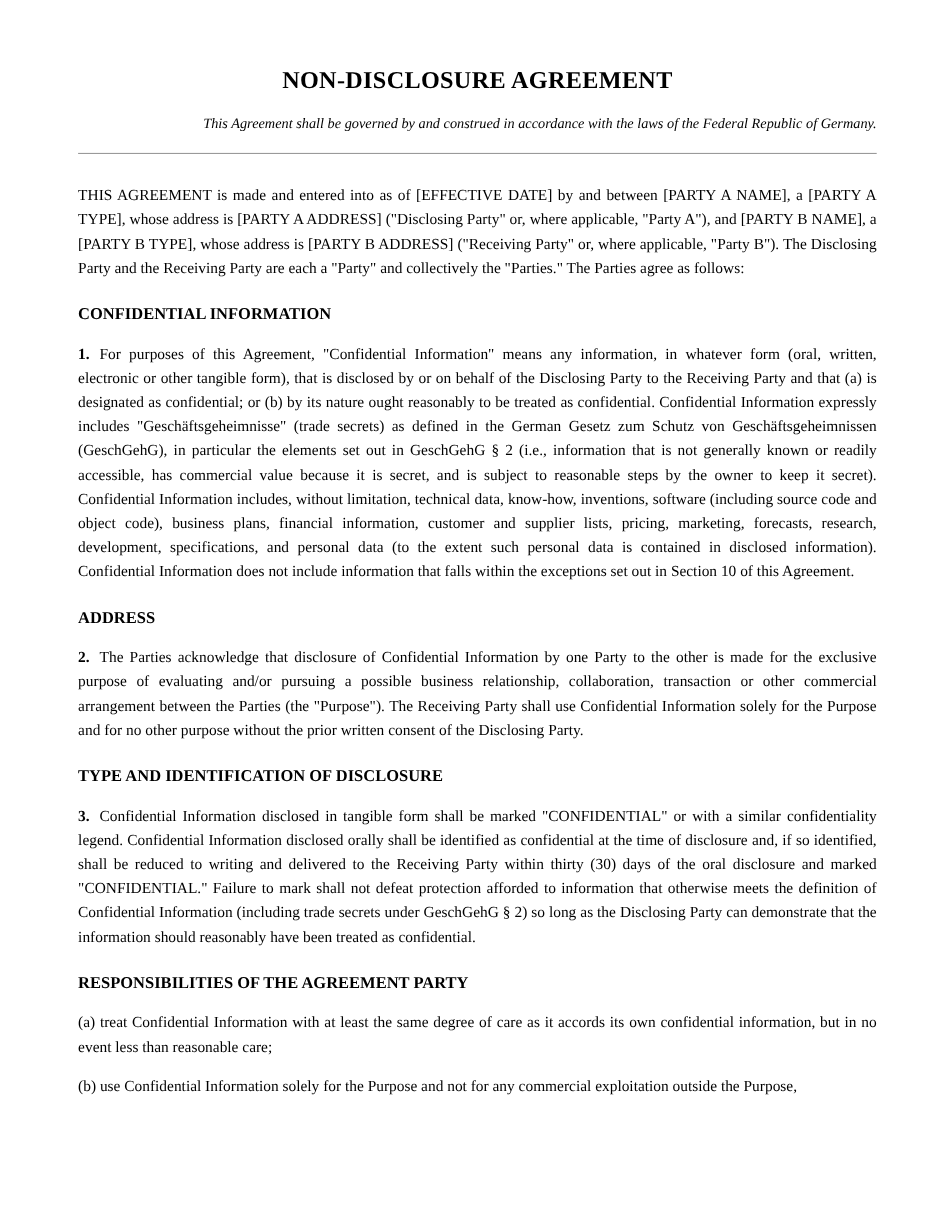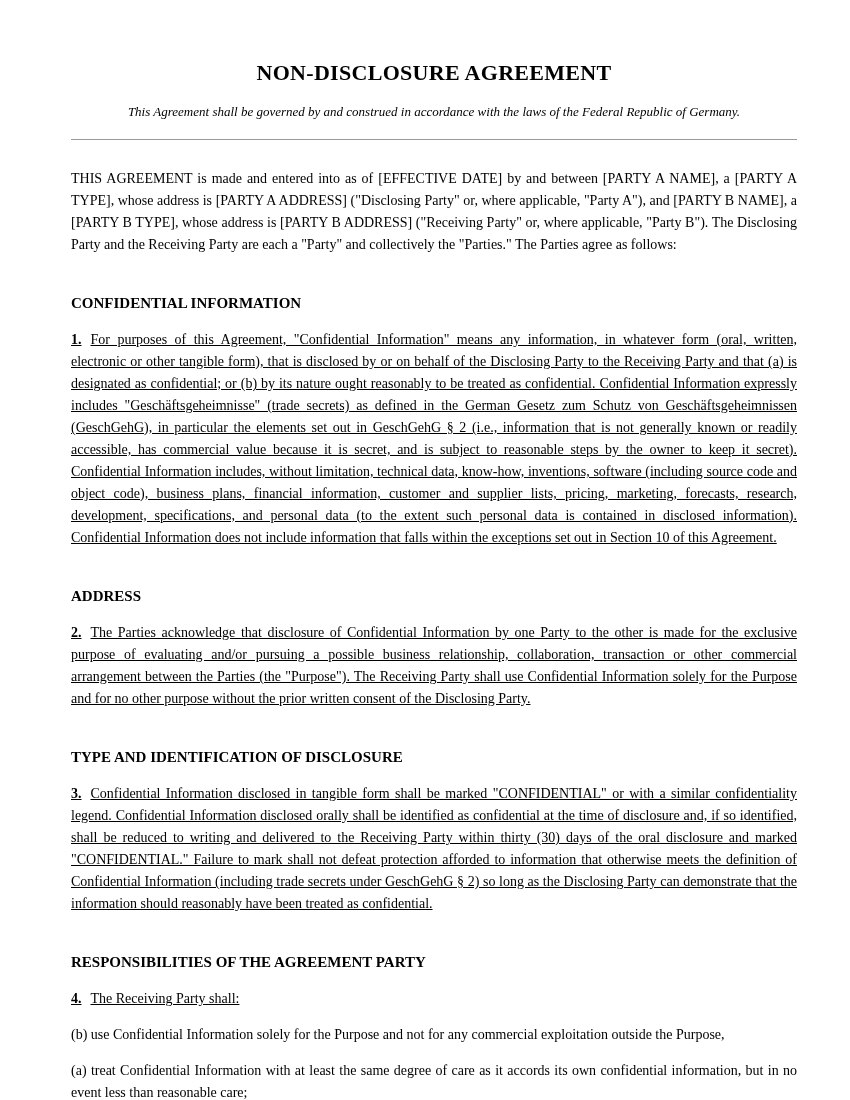--- a/index.html
+++ b/index.html
@@ -24,46 +24,45 @@
     line-height: 26px;
     font-weight: 700;
     text-align: center;
     letter-spacing: 0.3px;
   }
   .subtitle {
     margin: 18px 0 0 0;
     font-size: 13px;
     line-height: 16px;
     font-style: italic;
-    text-align: center;
+    text-align: right;
   }
   hr.rule {
     border: none;
     border-top: 1px solid #9a9a9a;
     margin: 19px 0 0 0;
     height: 0;
   }
   .para {
     margin: 14px 0 0 0;
     font-size: 14px;
     line-height: 22px;
     text-align: justify;
   }
   .intro {
     margin-top: 28px;
   }
   .heading {
-    margin: 38px 0 17px 0;
+    margin: 21px 0 17px 0;
     font-size: 15px;
     line-height: 18px;
     font-weight: 700;
   }
   .section-paras > .para:first-child {
     margin-top: 0;
-    text-decoration: underline;
   }
   .num {
     font-weight: 700;
     padding-right: 9px;
   }
 </style>
 </head>
 <body>
 
 <main class="page">
@@ -89,21 +88,20 @@
   <section class="section">
     <h2 class="heading">TYPE AND IDENTIFICATION OF DISCLOSURE</h2>
     <div class="section-paras">
   <p class="para"><span class="num">3.</span><span>Confidential Information disclosed in tangible form shall be marked "CONFIDENTIAL" or with a similar confidentiality legend. Confidential Information disclosed orally shall be identified as confidential at the time of disclosure and, if so identified, shall be reduced to writing and delivered to the Receiving Party within thirty (30) days of the oral disclosure and marked "CONFIDENTIAL." Failure to mark shall not defeat protection afforded to information that otherwise meets the definition of Confidential Information (including trade secrets under GeschGehG § 2) so long as the Disclosing Party can demonstrate that the information should reasonably have been treated as confidential.</span></p>
 </div>
   </section>
 
   <section class="section">
     <h2 class="heading">RESPONSIBILITIES OF THE AGREEMENT PARTY</h2>
     <div class="section-paras">
-  <p class="para"><span class="num">4.</span><span>The Receiving Party shall:</span></p>
+
+  <p class="para"><span>(a) treat Confidential Information with at least the same degree of care as it accords its own confidential information, but in no event less than reasonable care;</span></p>
 
   <p class="para"><span>(b) use Confidential Information solely for the Purpose and not for any commercial exploitation outside the Purpose,</span></p>
-
-  <p class="para"><span>(a) treat Confidential Information with at least the same degree of care as it accords its own confidential information, but in no event less than reasonable care;</span></p>
 </div>
   </section>
 </div>
 </main>
 
 </body></html>

